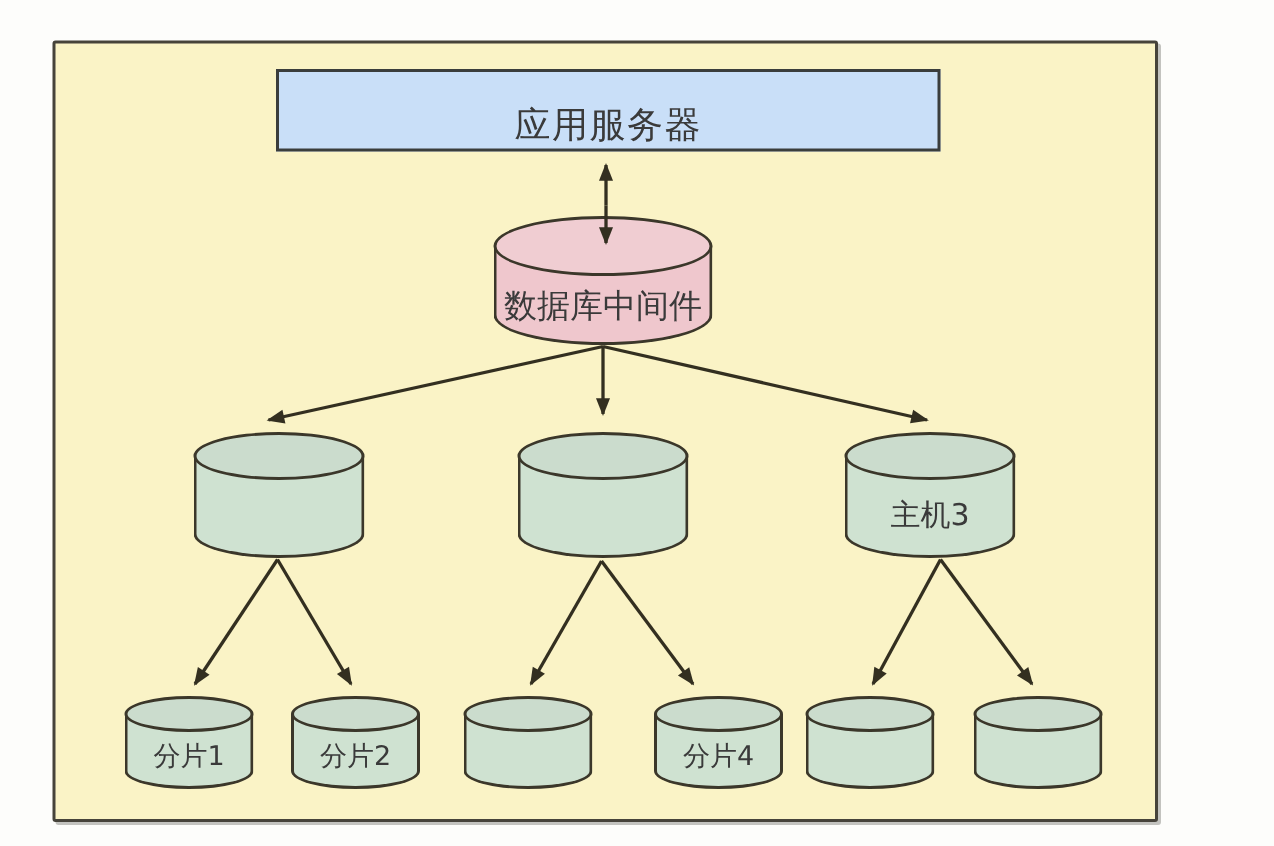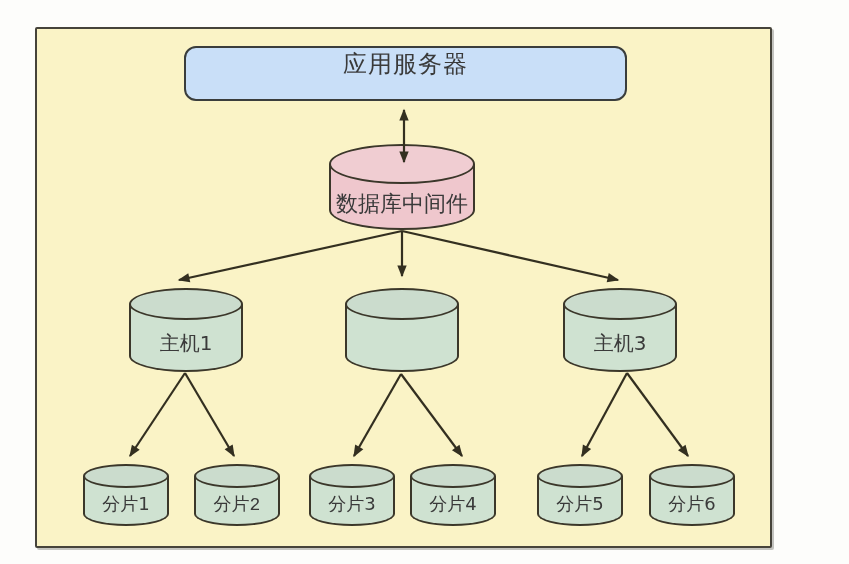--- a/index.html
+++ b/index.html
@@ -22,22 +22,22 @@
   .arrows {
     position:absolute; left:0; top:0; width:849px; height:564px;
     z-index:3; pointer-events:none;
   }
   .arrows line { stroke:var(--arrow,#332f20); stroke-width:2.2; fill:none; }
   .arrows marker path { fill:var(--arrow,#332f20); }
   .node { position:absolute; z-index:2; }
   .box {
     background:var(--app-server-fill,#c9dff8);
     border:2.5px solid var(--app-server-border,#3a3d3c);
-    border-radius:12px;
-    display:flex; align-items:flex-start; justify-content:center;
+    border-radius:0;
+    display:flex; align-items:flex-end; justify-content:center;
     font-size:24px; letter-spacing:1px;
   }
   .cyl-top {
     position:absolute; left:0; top:0; width:100%; height:var(--eh);
     border:2px solid var(--outline,#3b372a);
     border-radius:50%;
     background:var(--ft);
     z-index:2;
   }
   .cyl-body {
@@ -91,54 +91,50 @@
 
 <div class="node mw" style="left:329px; top:144px; width:146px; height:86px;">
   <div class="cyl-body"></div>
   <div class="cyl-top"></div>
   <div class="cyl-label">数据库中间件</div>
 </div>
 
 <div class="node host" style="left:129px;">
   <div class="cyl-body"></div>
   <div class="cyl-top"></div>
-  <div class="cyl-label">主机1</div>
 </div>
 <div class="node host" style="left:345px;">
   <div class="cyl-body"></div>
   <div class="cyl-top"></div>
 </div>
 <div class="node host" style="left:563px;">
   <div class="cyl-body"></div>
   <div class="cyl-top"></div>
   <div class="cyl-label">主机3</div>
 </div>
 
 <div class="node shard" style="left:83px;">
   <div class="cyl-body"></div>
   <div class="cyl-top"></div>
   <div class="cyl-label">分片1</div>
 </div>
-<div class="node shard" style="left:194px;font-family:Liberation Mono, monospace;">
+<div class="node shard" style="left:194px;">
   <div class="cyl-body"></div>
   <div class="cyl-top"></div>
   <div class="cyl-label">分片2</div>
 </div>
 <div class="node shard" style="left:309px;">
   <div class="cyl-body"></div>
   <div class="cyl-top"></div>
-  <div class="cyl-label">分片3</div>
 </div>
-<div class="node shard" style="left:410px;text-decoration:underline;">
+<div class="node shard" style="left:436px;text-decoration:underline;">
   <div class="cyl-body"></div>
   <div class="cyl-top"></div>
   <div class="cyl-label">分片4</div>
 </div>
 <div class="node shard" style="left:537px;">
   <div class="cyl-body"></div>
   <div class="cyl-top"></div>
-  <div class="cyl-label">分片5</div>
 </div>
 <div class="node shard" style="left:649px;">
   <div class="cyl-body"></div>
   <div class="cyl-top"></div>
-  <div class="cyl-label">分片6</div>
 </div>
 
 </body></html>

